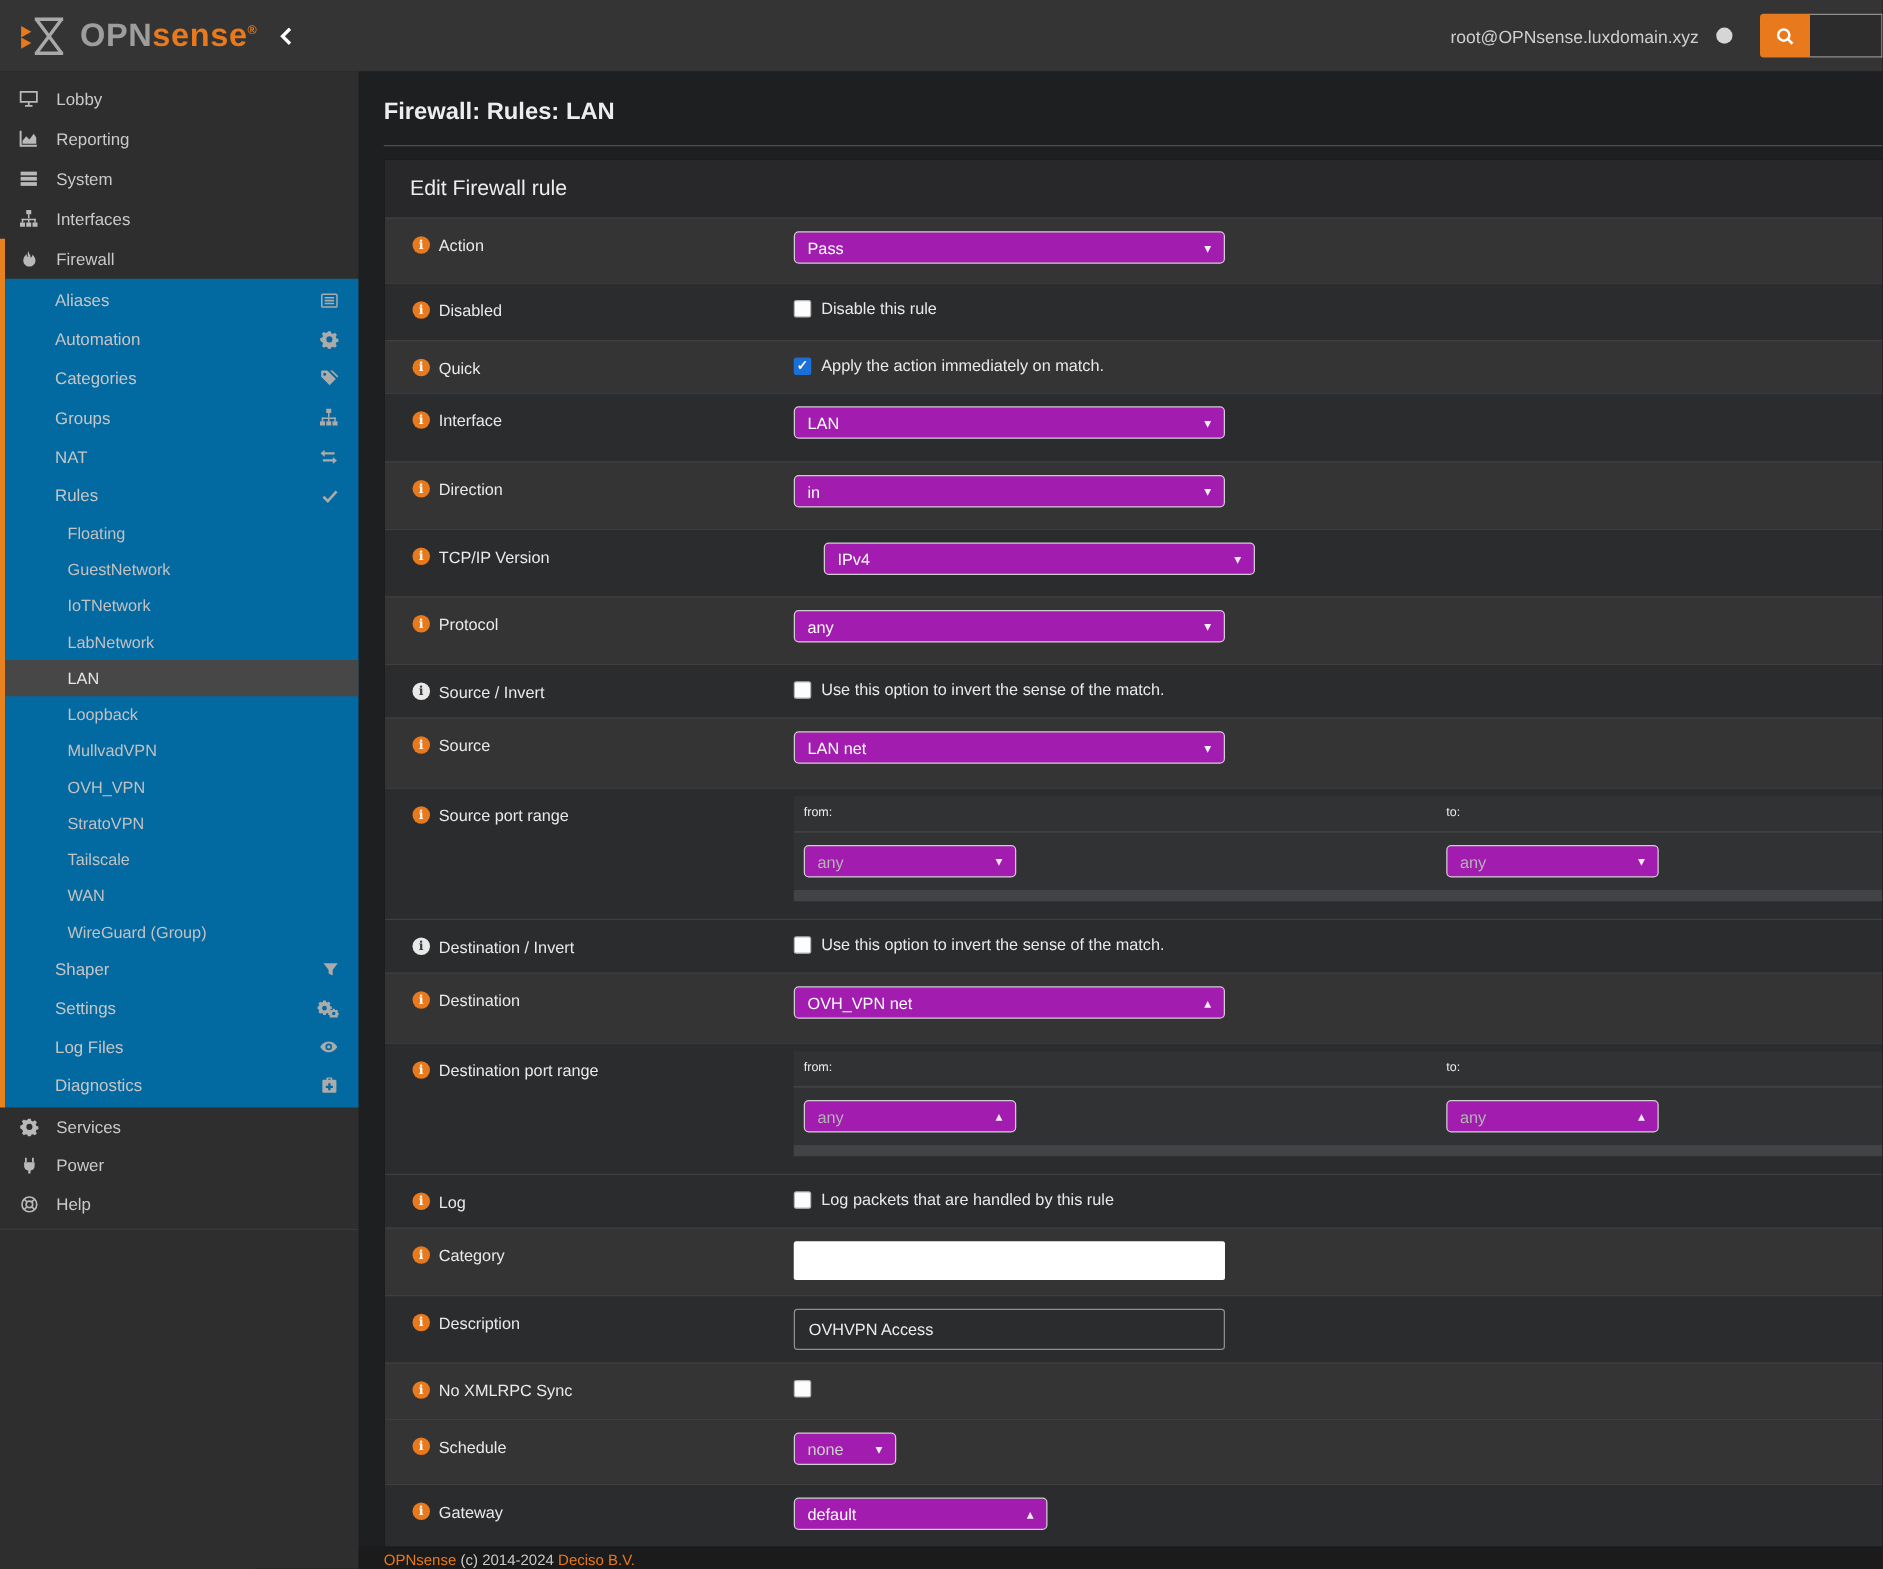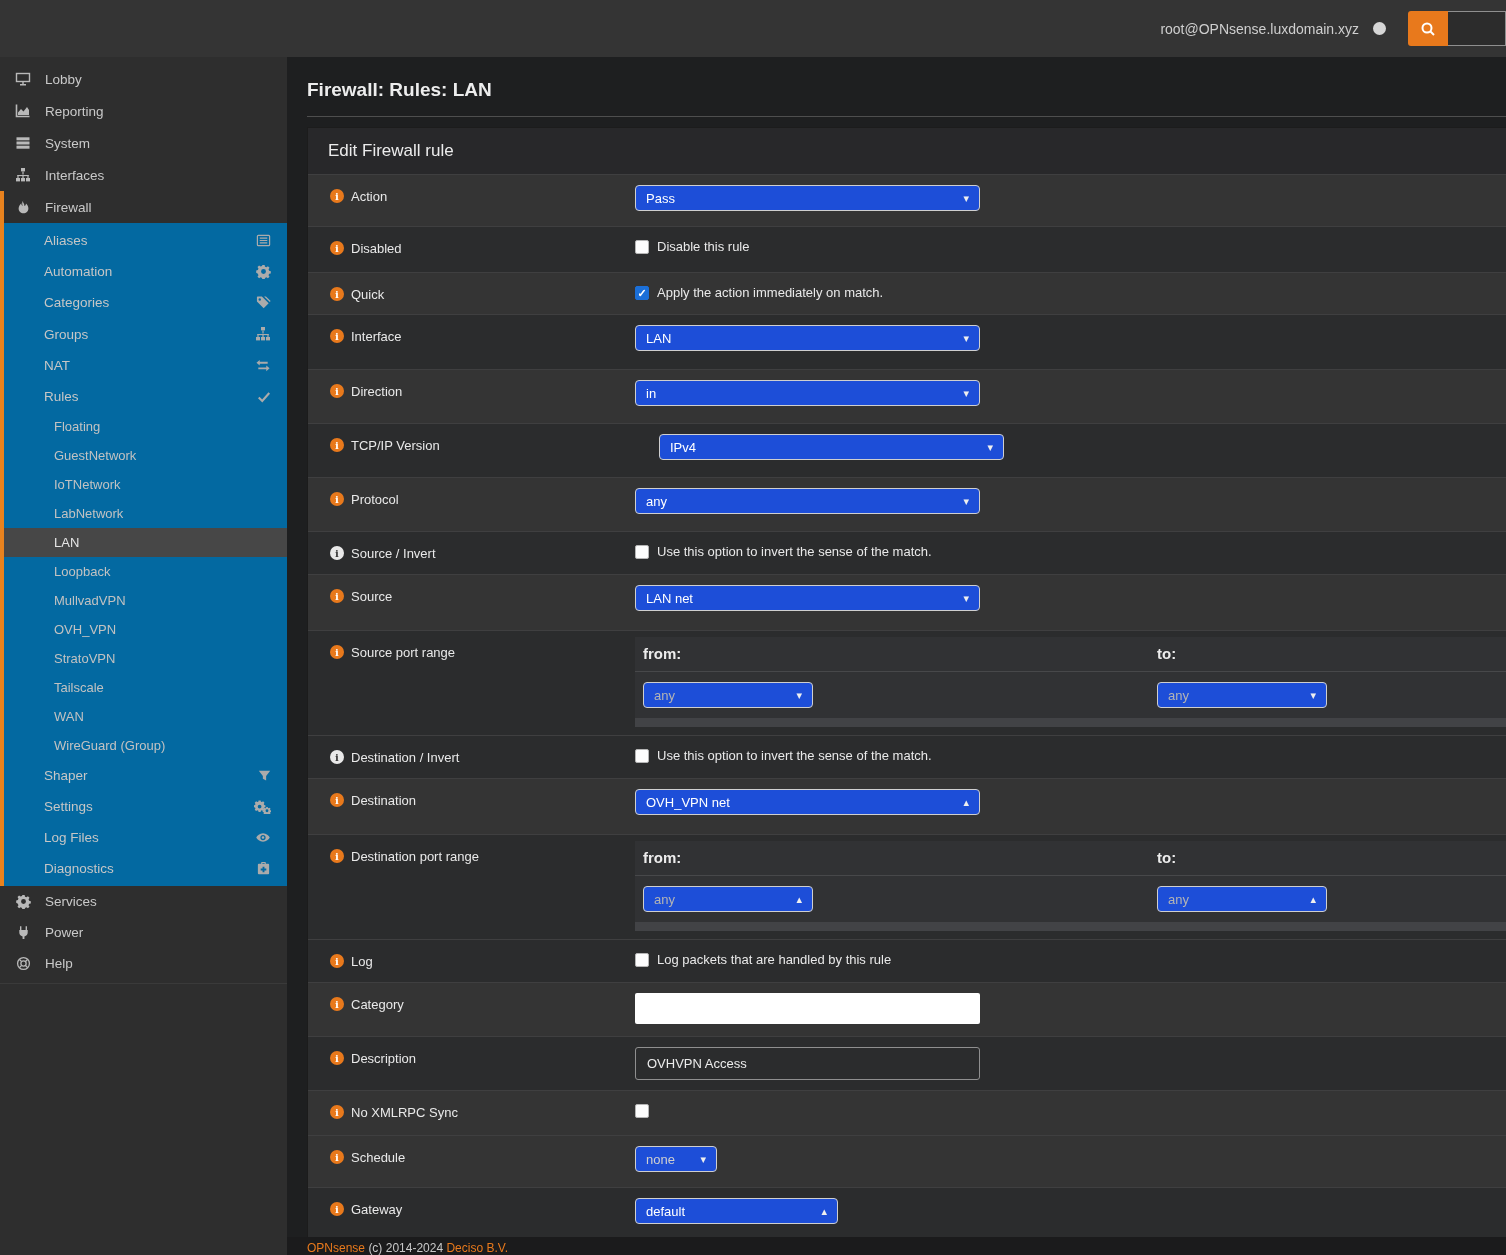--- a/index.html
+++ b/index.html
@@ -50,50 +50,69 @@
   .lcell{width:327px;flex:none;padding:14px 6px 0 22px;display:flex;align-items:flex-start;gap:7px}
   .flabel{color:#e9e9e9;font-size:13px;line-height:15px}
   .info{width:14px;height:14px;border-radius:50%;flex:none;display:inline-flex;align-items:center;
         justify-content:center;font-size:10px;font-weight:bold;font-family:"DejaVu Serif",serif}
   .info.orange{background:#e8791c;color:#fff}
   .info.light{background:#e9e9e9;color:#3a3a3a}
   .fcell{flex:1;padding:10px 0;display:flex;align-items:flex-start;min-width:0}
   .fcell.cbrow{padding-top:12px;align-items:center;padding-bottom:0;align-items:flex-start}
   .fcell.prrow{padding:6px 0 0 0;display:block}
 
-  .sel{background:#1d4ed8;border:1px solid #cfcfcf;border-radius:4px;height:17px;display:inline-flex;
+  .sel{background:#a21caf;border:1px solid #cfcfcf;border-radius:4px;height:17px;display:inline-flex;
        align-items:center;justify-content:space-between;padding:12px 10px;color:#fff;font-size:13px;cursor:pointer;flex:none}
   .sel .caret{font-size:11px;color:#efefef;margin-left:8px}
   .sel.muted{color:#b4b4b4}
   .sel.dim{color:#cfcfcf}
 
   .cb{width:14px;height:14px;background:#fdfdfd;border:1px solid #b5b5b5;border-radius:2px;display:inline-flex;
       align-items:center;justify-content:center;flex:none;cursor:pointer;margin-top:1px;font-size:11px;line-height:11px}
   .cb.checked{background:#1b6fd8;border-color:#1b6fd8;color:#fff;font-weight:bold}
   .cb-label{color:#e9e9e9;font-size:13px;margin-left:8px;line-height:16px}
 
   .pr{width:100%;background:#313234}
-  .pr-head{display:flex;padding:8px 0 9px 8px;border-bottom:1px solid #47484a;font-weight:bold;color:#ececec;font-size:15px}
+  .pr-head{display:flex;padding:8px 0 9px 8px;border-bottom:1px solid #47484a;font-weight:normal;color:#ececec;font-size:10px}
   .pr-col1{width:514px;flex:none}
   .pr-body{display:flex;padding:10px 0 10px 8px}
   .pr-scroll{height:9px;background:#424346;width:100%;cursor:pointer}
 
   .cat-input{width:345px;height:31px;border:none;background:#fff;border-radius:2px;padding:0 10px;font-size:13px;outline:none;color:#222}
   .desc-input{width:345px;height:33px;background:transparent;border:1px solid #8f8f8f;border-radius:3px;
               color:#ececec;padding:0 11px;font-size:13px;outline:none}
 
   .footer{position:absolute;left:0;right:0;bottom:0;height:18px;background:#1b1b1c;padding:4px 0 0 20px;
           font-size:12px;white-space:nowrap;overflow:hidden}
   .footer a{color:#e8791c;text-decoration:none;cursor:pointer}
   .footer .mid{color:#c9c9c9}
 </style>
 </head>
 <body>
 
 <div class="topbar">
+  <div class="brand">
+    <span style="display:inline-flex">
+      <svg width="40" height="34" viewBox="0 0 44 36">
+        <g stroke="#a9a9a9" stroke-width="3" fill="none">
+          <path d="M13 3h25M13 33h25M15 4l21 28M36 4L15 32"></path>
+        </g>
+        <g fill="#e8791c">
+          <path d="M1 9l9 5-9 5z"></path>
+          <path d="M1 19l9 5-9 5z"></path>
+        </g>
+      </svg>
+    </span>
+    <span class="brand-text"><span class="brand-opn">OPN</span><span class="brand-sense">sense</span><span class="reg">®</span></span>
+    <span class="collapse">
+      <svg width="10" height="14" viewBox="0 0 10 14" fill="none" stroke="#fff" stroke-width="2.6">
+          <path d="M8 1 2 7l6 6"></path>
+        </svg>
+    </span>
+  </div>
   <div class="topbar-right">
     <span class="username">root@OPNsense.luxdomain.xyz</span>
     <span class="status-dot"></span>
     <span class="search-btn">
       <span style="display:inline-flex">
         <svg width="16" height="16" viewBox="0 0 16 16" fill="none" stroke="#fff" stroke-width="2">
             <circle cx="7" cy="7" r="4.5"></circle>
             <path d="M10.5 10.5 14 14"></path>
           </svg>
       </span>

